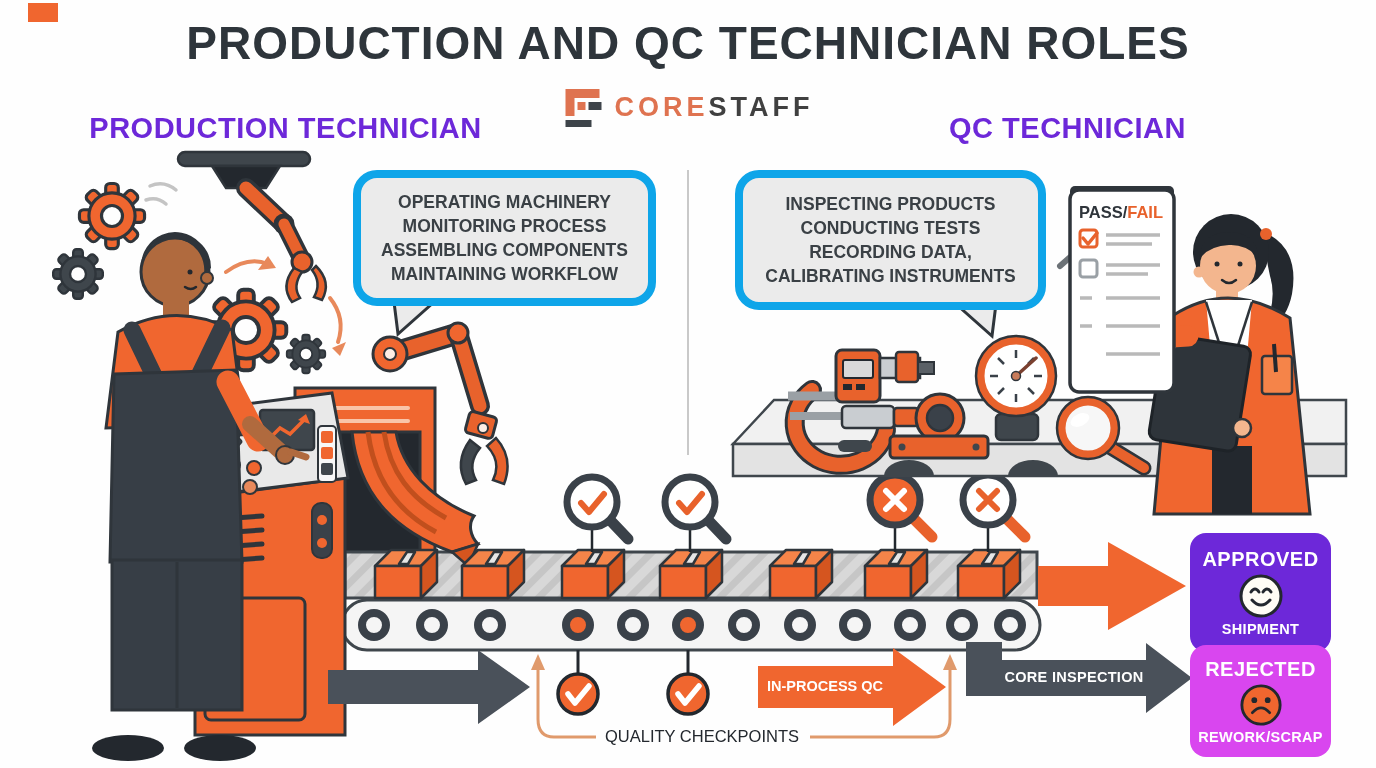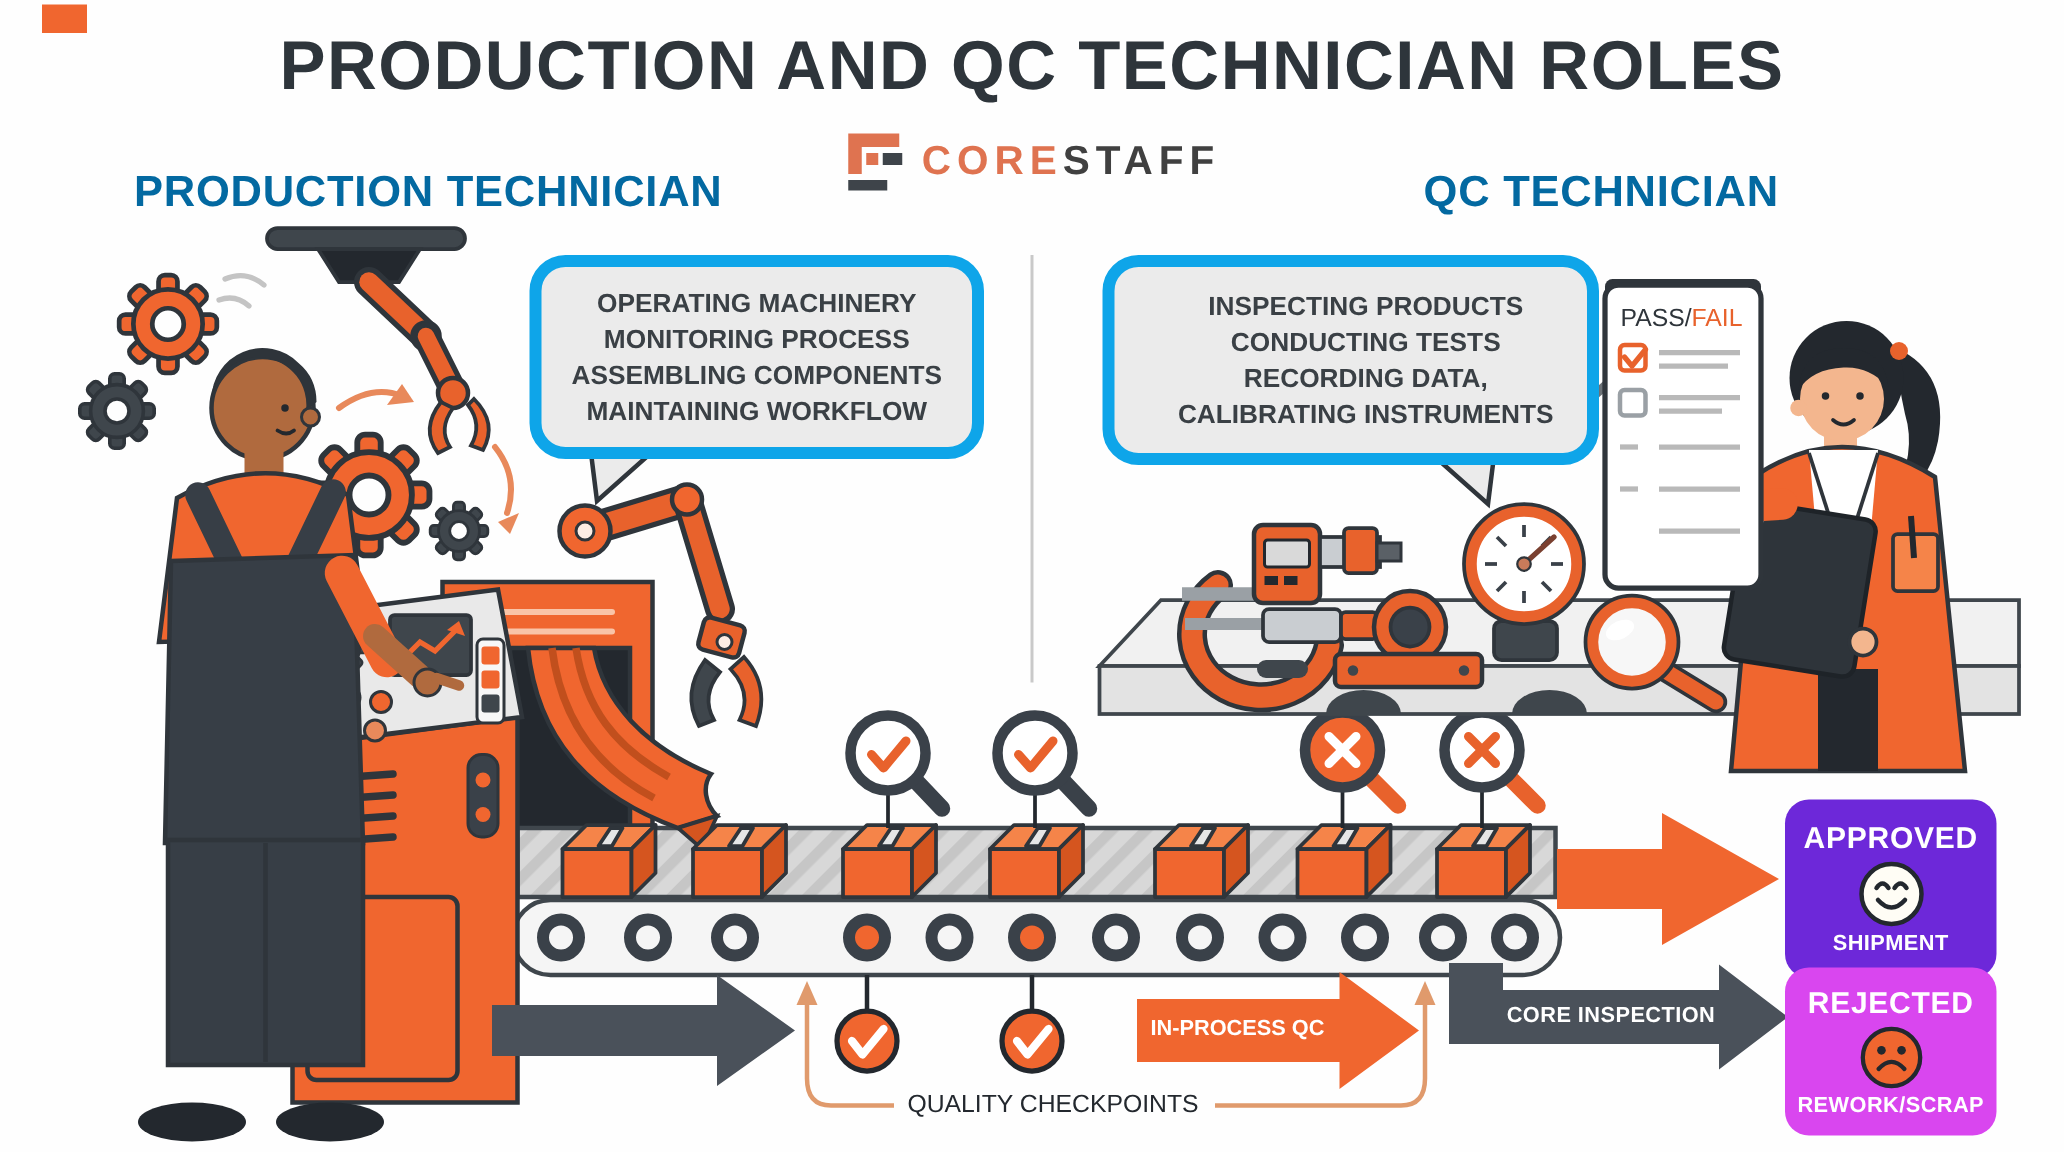--- a/index.html
+++ b/index.html
@@ -5,29 +5,29 @@
   html,body{margin:0;padding:0;background:#FFFFFF;}
   #stage{position:relative;width:1376px;height:768px;background:#FEFEFE;overflow:hidden;
          font-family:"Liberation Sans",sans-serif;color:#2E353B;}
   .abs{position:absolute;}
   #title{left:0;right:0;top:16px;text-align:center;font-size:46px;font-weight:800;
          letter-spacing:1px;color:#2E353B;}
   #logo{left:50%;top:86px;transform:translateX(-50%);display:flex;align-items:center;gap:10px;}
   #logo .wordmark{font-size:27px;font-weight:700;letter-spacing:4px;}
   #logo .core{color:#DF7350;}
   #logo .staff{color:#404040;}
-  .heading{font-size:29px;font-weight:800;color:#0369a1;text-align:center;letter-spacing:.5px;}
+  .heading{font-size:29px;font-weight:800;color:#6d28d9;text-align:center;letter-spacing:.5px;}
   #heading-prod{left:78px;top:112px;width:415px;}
   #heading-qc{left:930px;top:112px;width:275px;}
   .bubble{background:#EBEBEB;border:8px solid #0ea5e9;border-radius:24px;
           display:flex;flex-direction:column;align-items:center;justify-content:center;
           font-size:17.5px;font-weight:700;color:#3A4045;line-height:24px;text-align:center;}
   #bubble-prod{left:353px;top:170px;width:287px;height:120px;}
-  #bubble-qc{left:735px;top:170px;width:295px;height:124px;padding-left:20px;}
-  #passfail{left:1070px;top:203px;width:102px;text-align:center;font-size:16.5px;font-weight:400;}
+  #bubble-qc{left:735px;top:170px;width:295px;height:124px;}
+  #passfail{left:1070px;top:203px;width:102px;text-align:center;font-size:16.5px;font-weight:700;}
   #passfail .pass{color:#2F353B;} #passfail .sep{color:#2F353B;} #passfail .fail{color:#E8622C;}
   .arrow-label{color:#FFFFFF;font-weight:800;text-align:center;}
   #label-inprocess{left:760px;top:678px;width:130px;font-size:14.5px;}
   #label-final{left:998px;top:669px;width:152px;font-size:14.5px;letter-spacing:.3px;}
   #label-quality{left:580px;top:727px;width:244px;text-align:center;font-size:16.5px;
                  font-weight:400;color:#23282E;}
   .outcome{border-radius:16px;display:flex;flex-direction:column;align-items:center;
            justify-content:center;gap:2px;color:#fff;text-align:center;}
   #approved{left:1190px;top:533px;width:141px;height:119px;background:#6d28d9;}
   #rejected{left:1190px;top:645px;width:141px;height:112px;background:#d946ef;}

